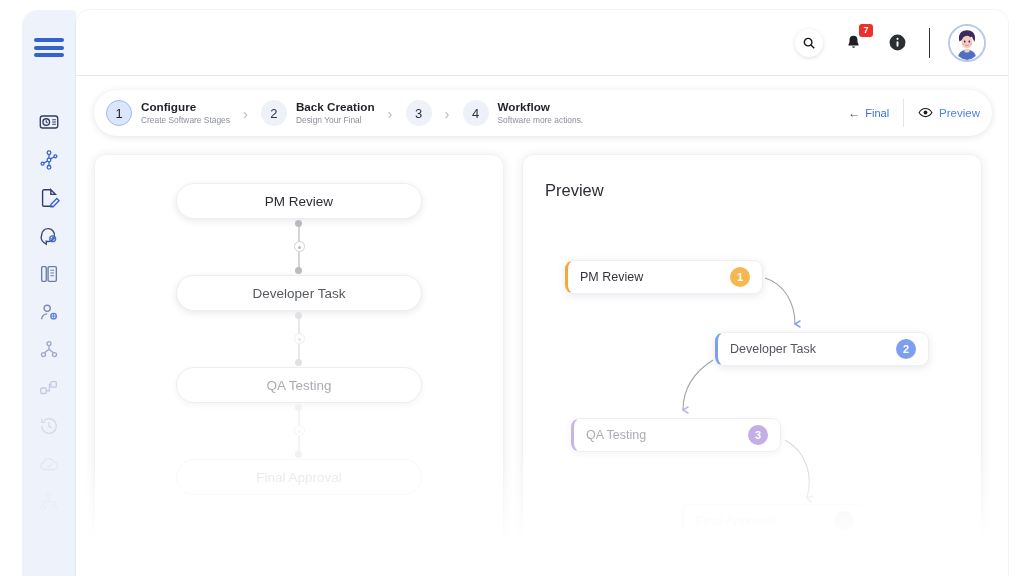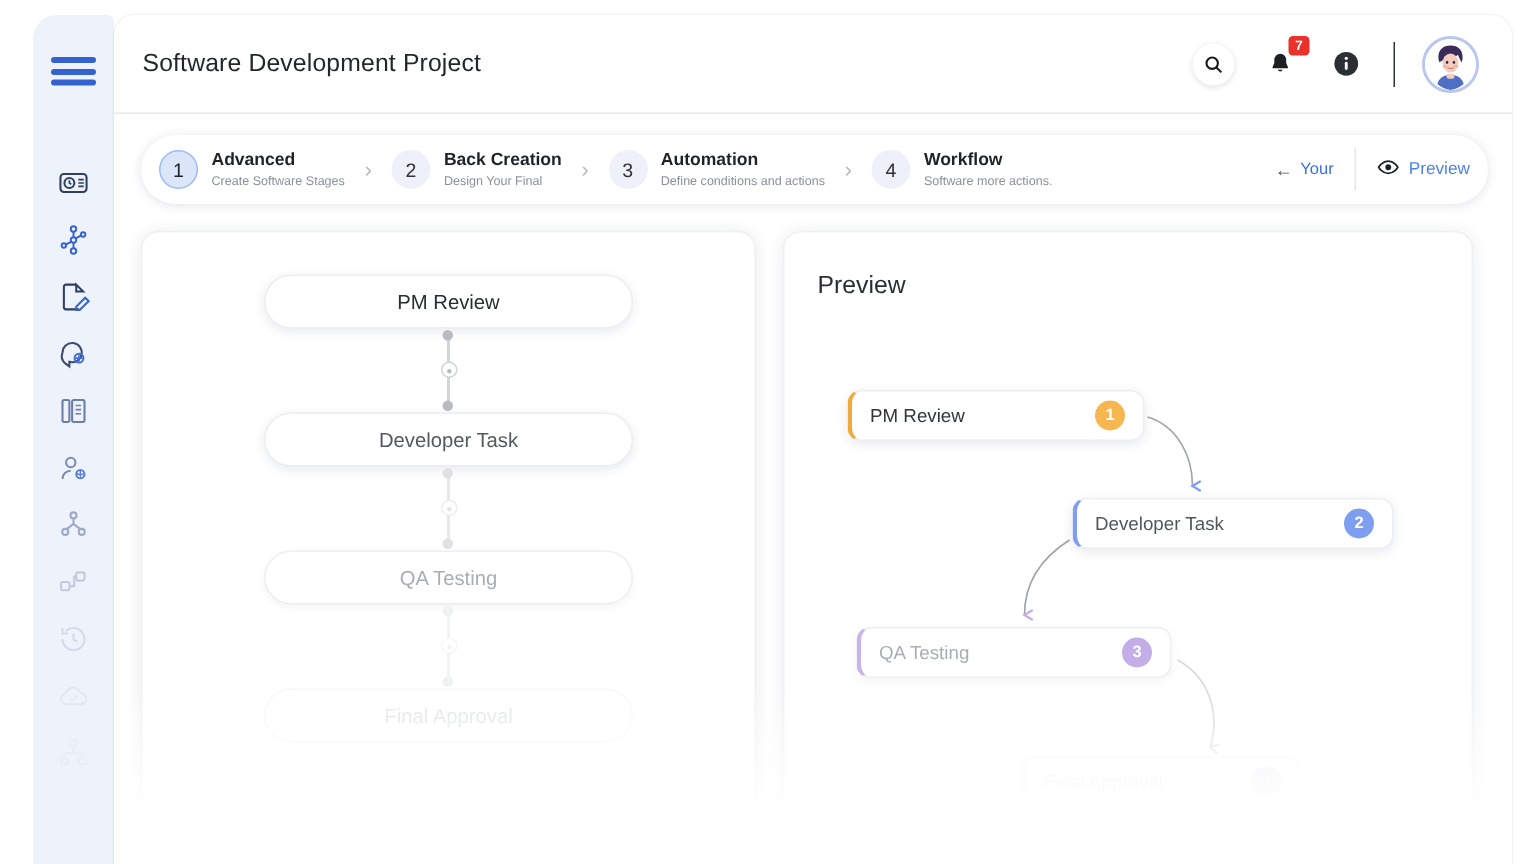--- a/index.html
+++ b/index.html
@@ -248,21 +248,20 @@
           <rect x="16" y="16" width="5" height="4" rx="1"></rect>
             <path d="M12 7v5H5.5v4M12 12h6.5v4"></path>
         </svg>
       </div>
     </div>
   </div>
 
   <div class="stage">
 
     <div class="header">
-      <div class="app-title">Software Development Project</div>
       <div class="header-right">
         <div class="hicon search-icon">
           <svg width="14" height="14" viewBox="0 0 24 24" fill="none" stroke="#16181c" stroke-width="2.4">
             <circle cx="10.5" cy="10.5" r="6.5"></circle>
               <path d="M15.4 15.4 21 21"></path>
           </svg>
         </div>
         <div class="hicon">
           <svg width="17" height="17" viewBox="0 0 24 24" fill="#1c1f24">
             <path d="M12 2.5a5.6 5.6 0 0 0-5.6 5.6v3.3L4.8 15a.8.8 0 0 0 .72 1.15h12.96A.8.8 0 0 0 19.2 15l-1.6-3.6V8.1A5.6 5.6 0 0 0 12 2.5z"></path>
@@ -294,56 +293,52 @@
         </div>
       </div>
     </div>
 
     <div class="stepper-wrap">
       <div class="stepper">
 
         <div class="step active">
           <div class="step-num">1</div>
           <div class="step-txt">
-            <div class="step-title">Advanced</div>
+            <div class="step-title">Configure</div>
             <div class="step-sub">Create Software Stages</div>
           </div>
         </div>
         <div class="chev">›</div>
 
         <div class="step">
           <div class="step-num">2</div>
           <div class="step-txt">
             <div class="step-title">Back Creation</div>
             <div class="step-sub">Design Your Final</div>
           </div>
         </div>
         <div class="chev">›</div>
 
         <div class="step">
           <div class="step-num">3</div>
-          <div class="step-txt">
-            <div class="step-title">Automation</div>
-            <div class="step-sub">Define conditions and actions</div>
-          </div>
         </div>
         <div class="chev">›</div>
 
         <div class="step">
           <div class="step-num">4</div>
           <div class="step-txt">
             <div class="step-title">Workflow</div>
             <div class="step-sub">Software more actions.</div>
           </div>
         </div>
 
         <div class="stepper-right">
           <div class="back-btn">
             <span class="arr">←</span>
-            <span>Your</span>
+            <span>Final</span>
           </div>
           <div class="preview-btn">
             <span>
               <svg width="15" height="15" viewBox="0 0 24 24" fill="none" stroke="#1d2024" stroke-width="1.8">
                 <path d="M1.8 12S5.5 5.5 12 5.5 22.2 12 22.2 12 18.5 18.5 12 18.5 1.8 12 1.8 12z"></path>
                 <circle cx="12" cy="12" r="3.1" fill="#1d2024" stroke="none"></circle>
               </svg>
             </span>
             <span>Preview</span>
           </div>

